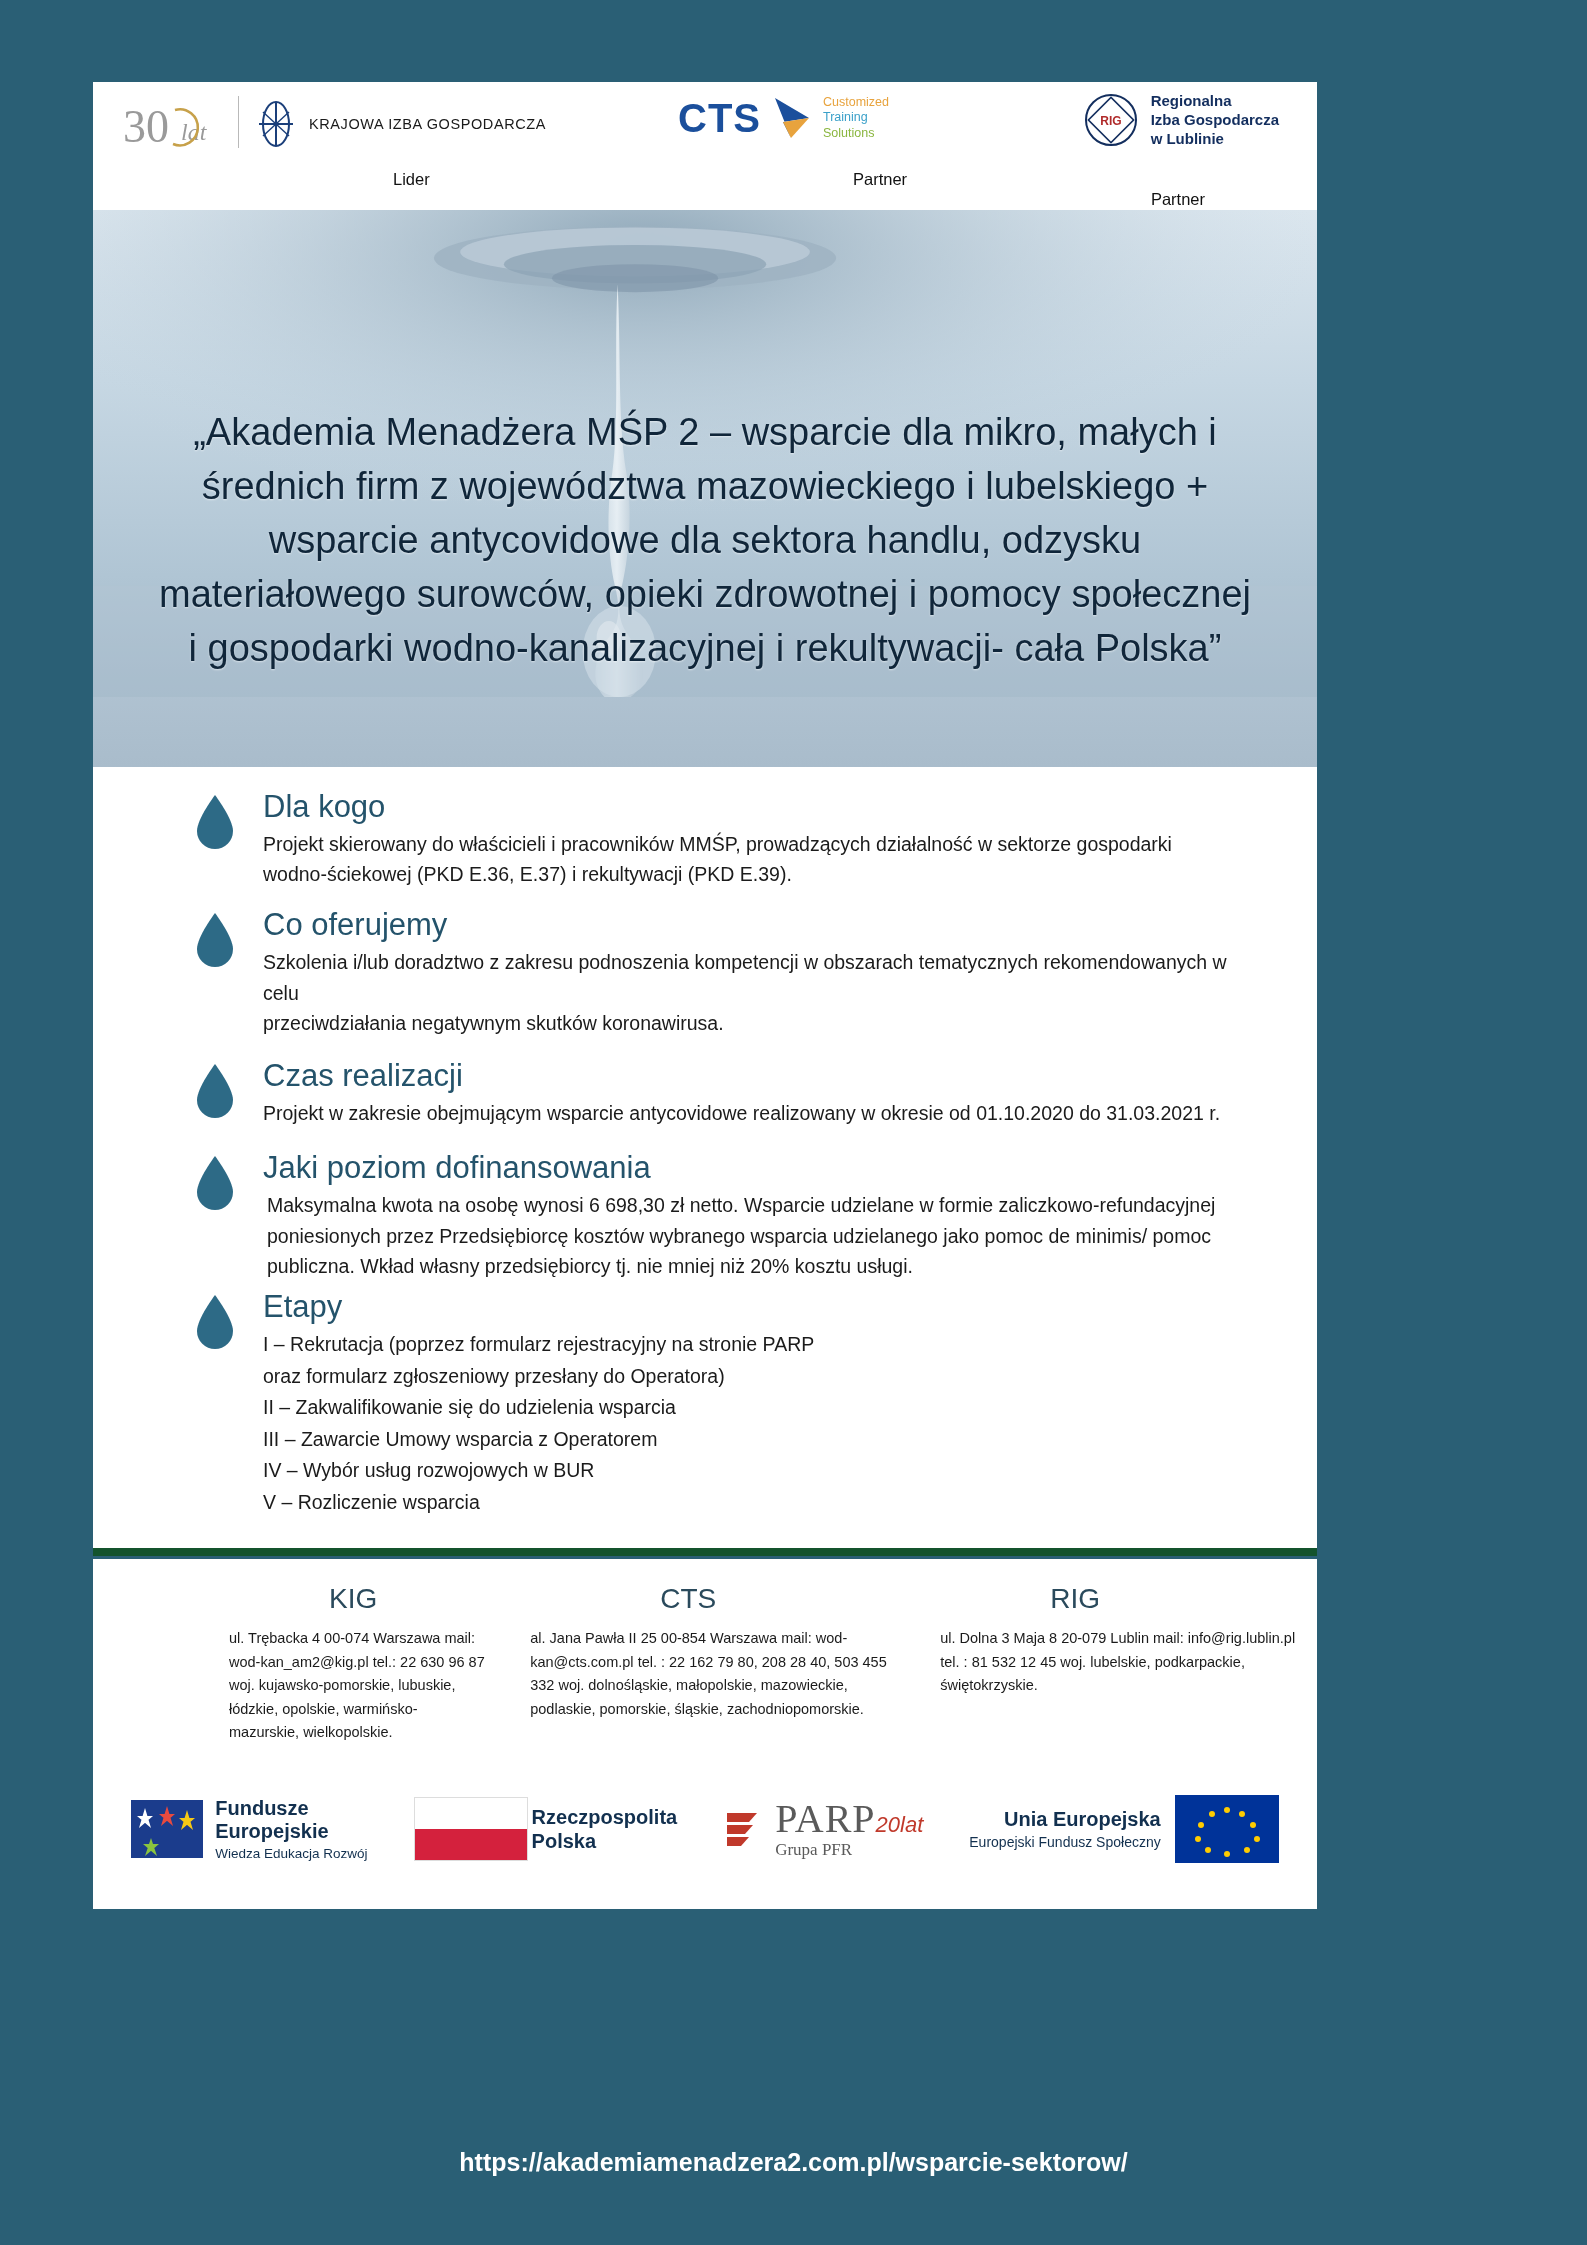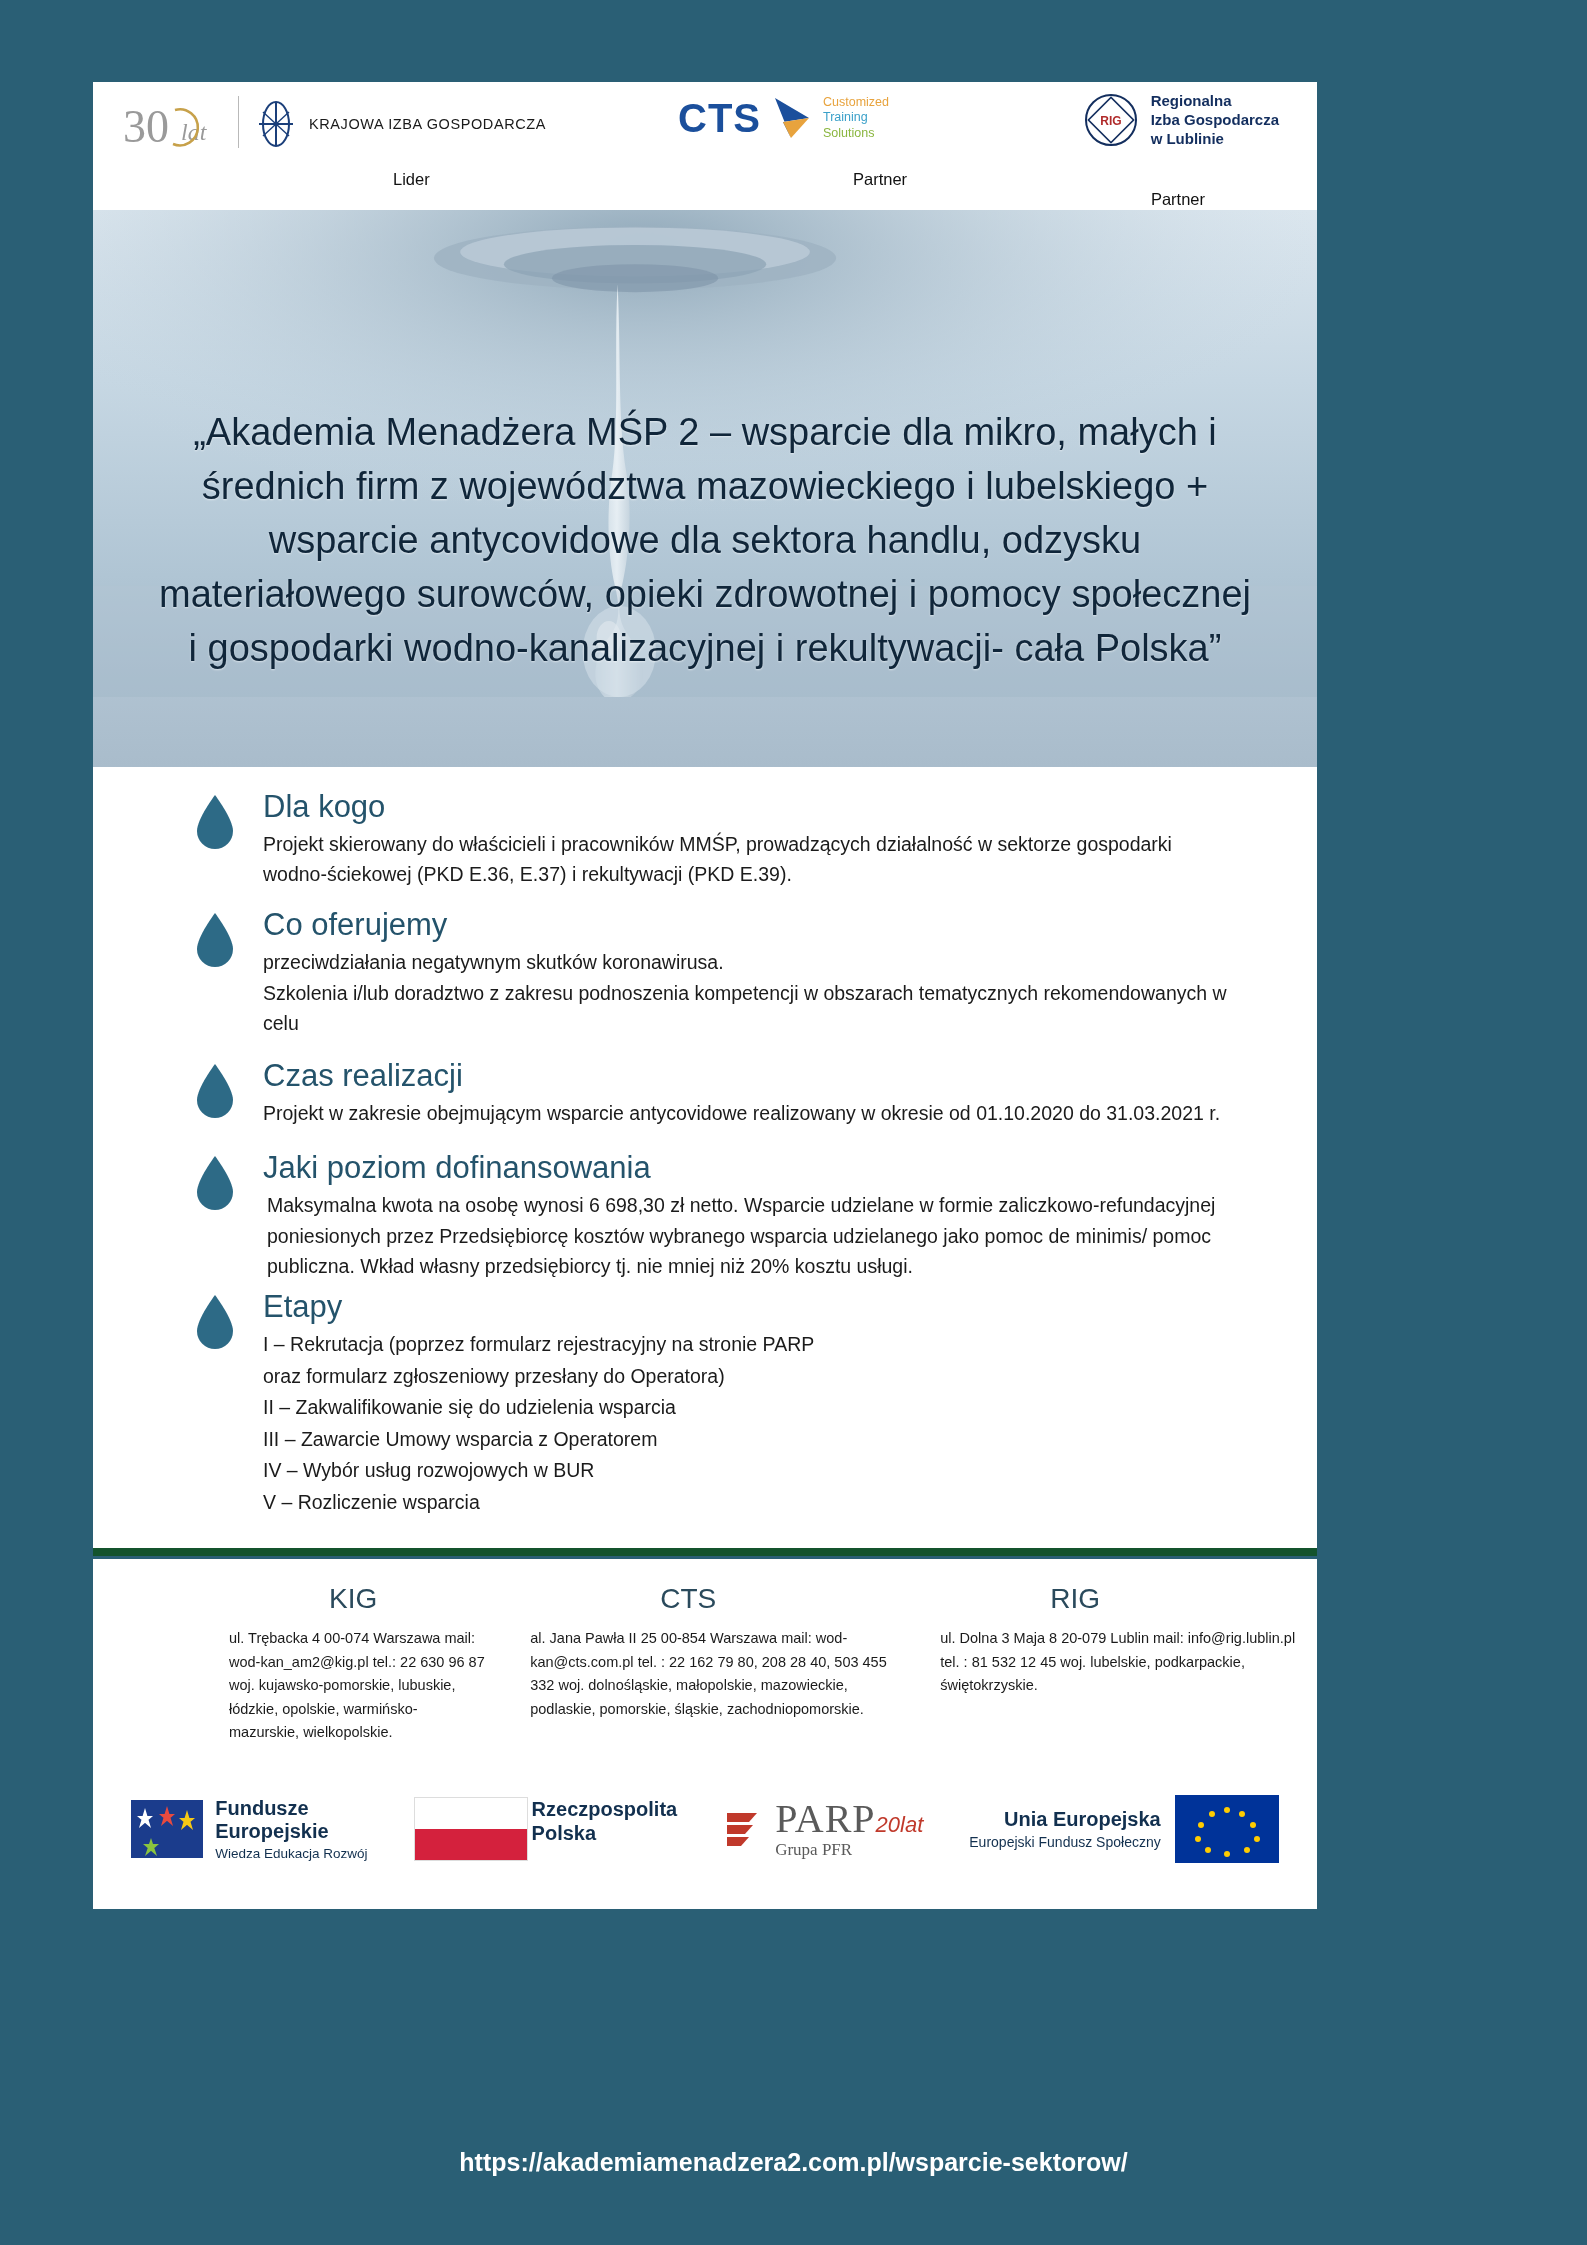--- a/index.html
+++ b/index.html
@@ -205,21 +205,21 @@
     align-items: center;
     justify-content: center;
     gap: 46px;
     padding: 40px 0 46px 0;
     background: #fff;
   }
   .fe-logo { display: flex; align-items: center; gap: 12px; }
   .fe-stars { width: 72px; height: 62px; }
   .fe-text { font-size: 20px; font-weight: bold; color: #12304f; line-height: 1.15; }
   .fe-text .small { font-size: 13.5px; font-weight: normal; display: block; margin-top: 3px; }
-  .rp-logo { display: flex; align-items: flex-start; gap: 4px; }
+  .rp-logo { display: flex; align-items: center; gap: 4px; }
   .flag { width: 112px; height: 62px; border: 1px solid #ddd; }
   .rp-text { font-size: 20px; font-weight: bold; color: #12304f; line-height: 1.2; }
   .parp-logo { display: flex; align-items: center; gap: 10px; }
   .parp-mark { width: 42px; height: 44px; }
   .parp-text { line-height: 1; }
   .parp-word { font-size: 40px; color: #5a5a5a; font-family: "Liberation Serif", serif; letter-spacing: 1px; }
   .parp-20 { font-size: 22px; color: #c0392b; font-style: italic; }
   .parp-sub { font-size: 17px; color: #5a5a5a; font-family: Liberation Serif, serif; margin-top: 2px; }
   .ue-logo { display: flex; align-items: center; gap: 14px; }
   .ue-text { font-size: 20px; font-weight: bold; color: #12304f; text-align: right; line-height: 1.2; }
@@ -358,22 +358,22 @@
     </div>
 
     <div class="section s-co">
       <span class="drop">
         <svg viewBox="0 0 44 58" width="44" height="58">
           <path d="M22 2 C22 2 4 26 4 38 A18 18 0 0 0 40 38 C40 26 22 2 22 2 Z" fill="#2d6a86"></path>
         </svg>
       </span>
       <h2 class="sec-title">Co oferujemy</h2>
       <div class="sec-body">
+        <span class="line">Szkolenia i/lub doradztwo z zakresu podnoszenia kompetencji w obszarach tematycznych rekomendowanych w celu</span>
         <span class="line">przeciwdziałania negatywnym skutków koronawirusa.</span>
-        <span class="line">Szkolenia i/lub doradztwo z zakresu podnoszenia kompetencji w obszarach tematycznych rekomendowanych w celu</span>
       </div>
     </div>
 
     <div class="section s-czas">
       <span class="drop">
         <svg viewBox="0 0 44 58" width="44" height="58">
           <path d="M22 2 C22 2 4 26 4 38 A18 18 0 0 0 40 38 C40 26 22 2 22 2 Z" fill="#2d6a86"></path>
         </svg>
       </span>
       <h2 class="sec-title">Czas realizacji</h2>

